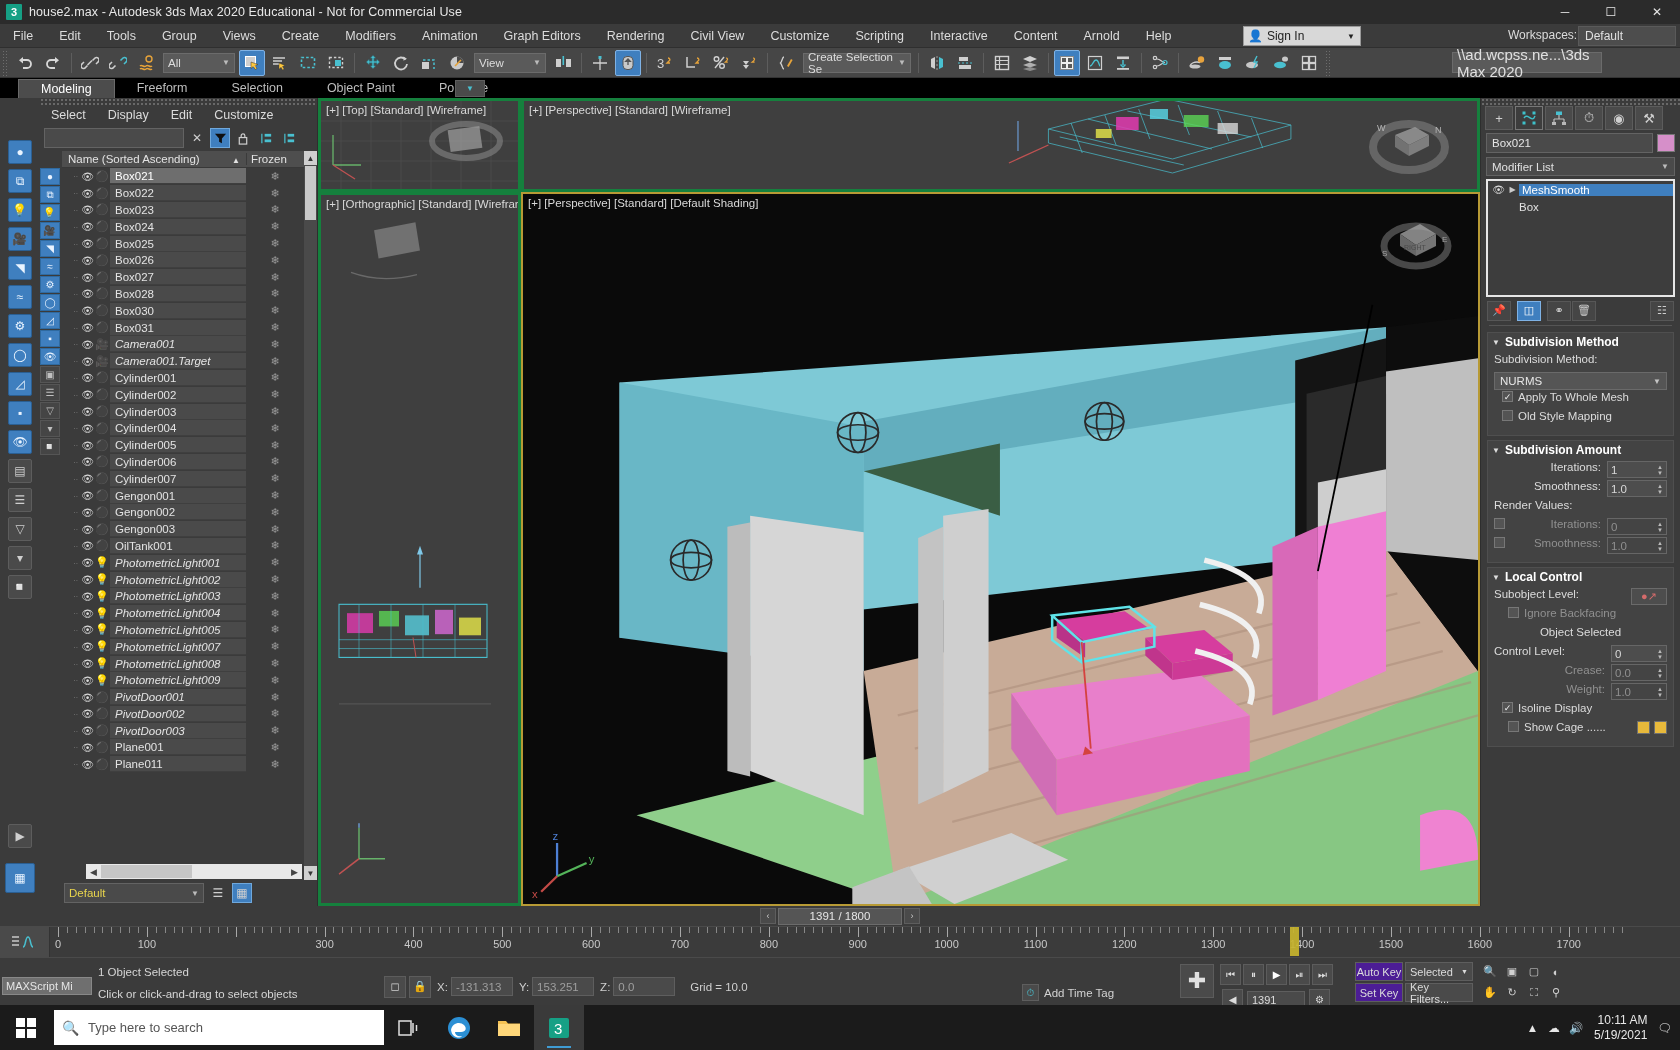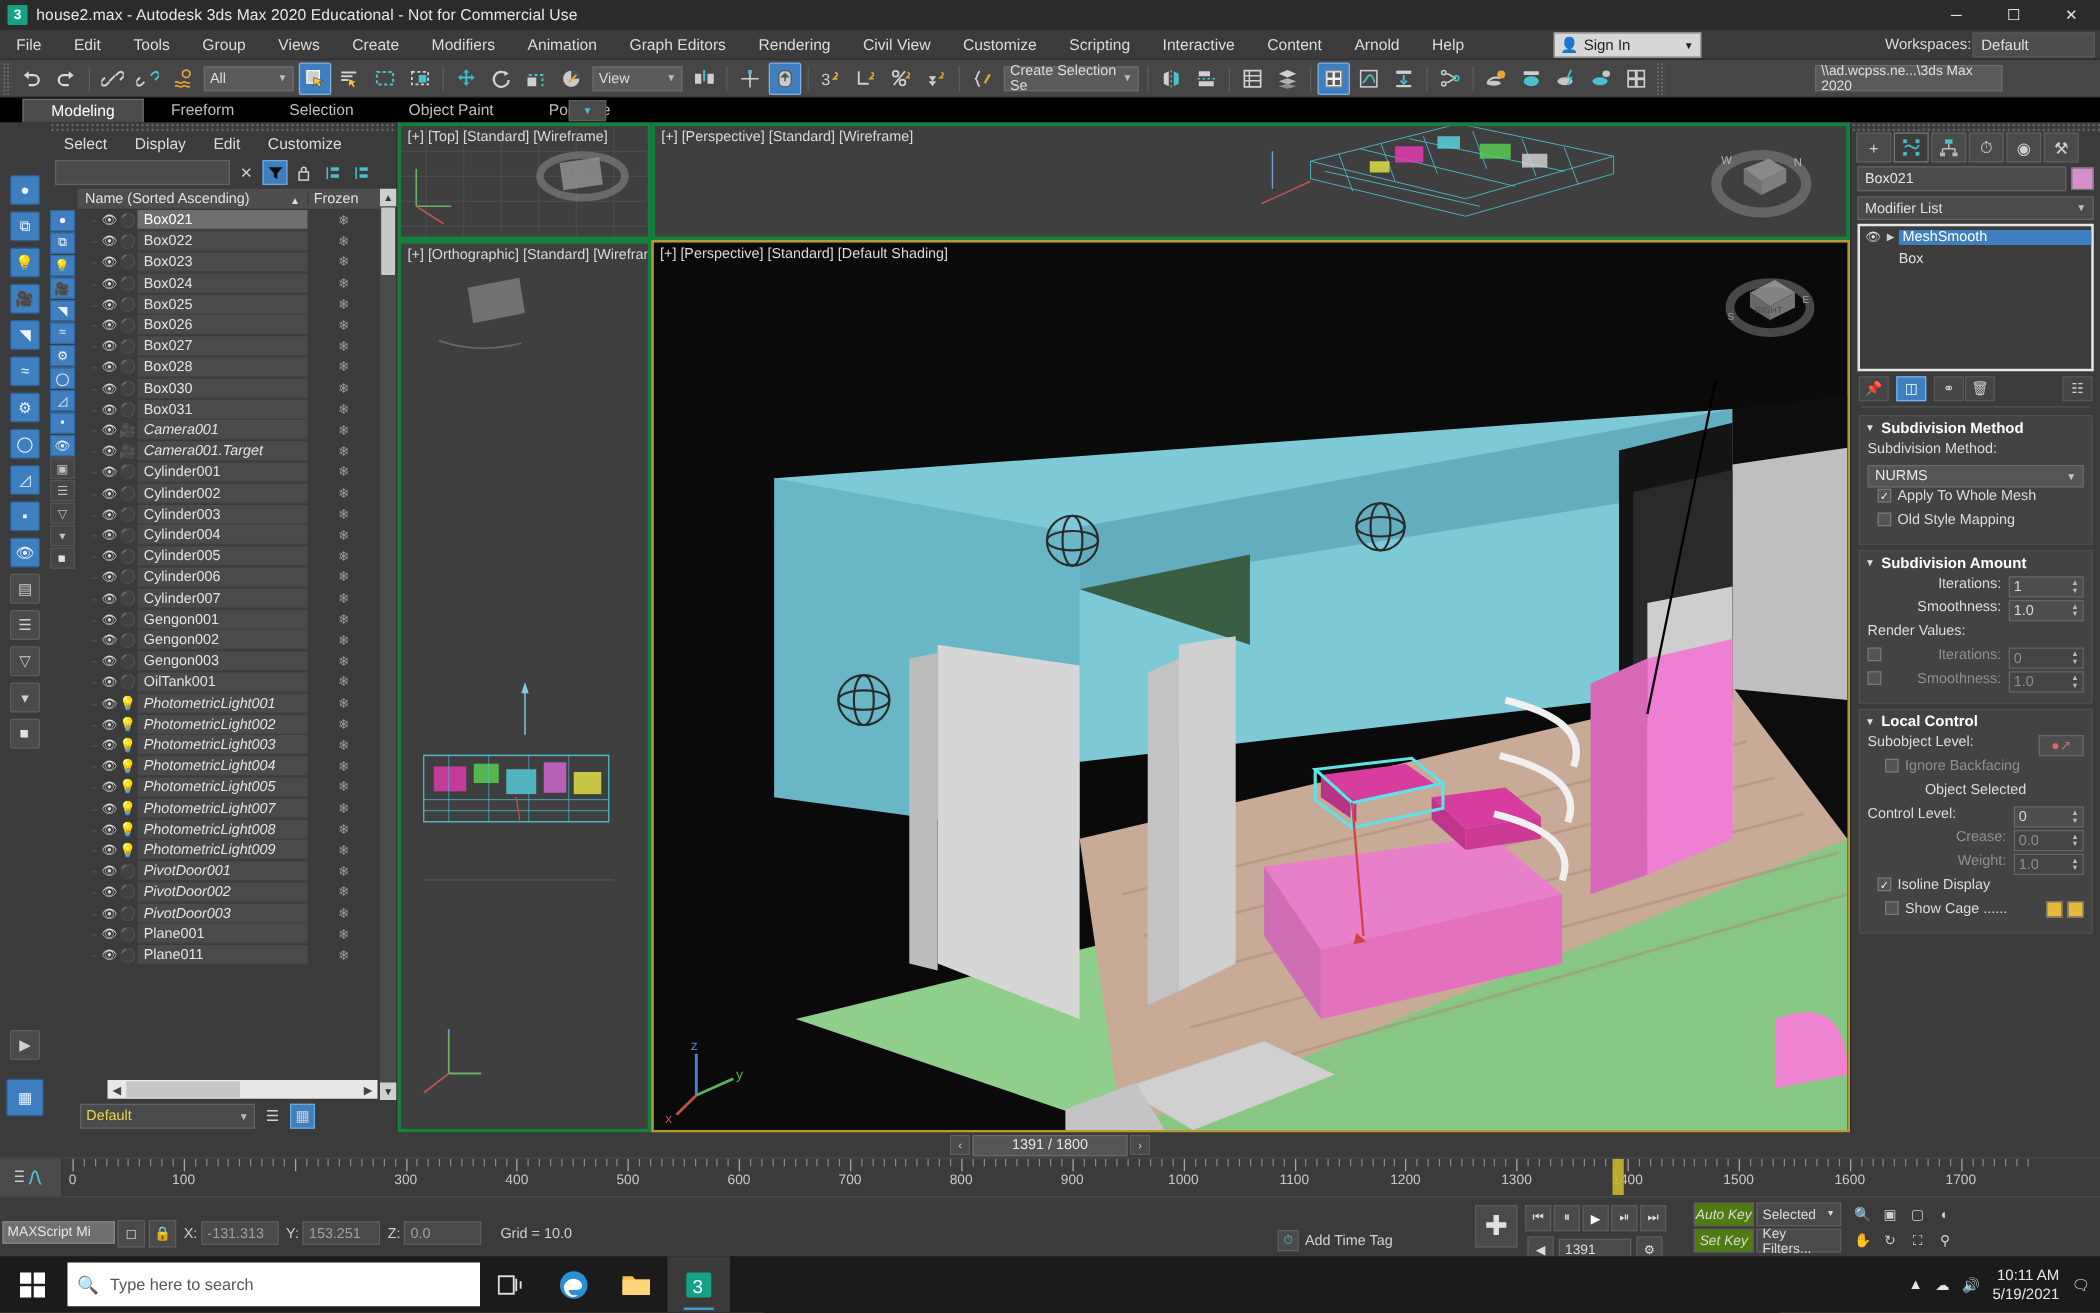--- a/index.html
+++ b/index.html
@@ -51,21 +51,21 @@
     background-size: 3px 3px; }
   .tb-btn { width: 26px; height: 26px; margin: 0 1px; display: flex; align-items: center;
     justify-content: center; border: 1px solid transparent; border-radius: 2px; }
   .tb-btn.active { background: #3f7fbf; border: 1px solid #7fb2e5; }
   .tb-sep { width: 1px; height: 20px; background: #5d5d5d; margin: 0 4px; }
   .tb-combo { height: 20px; background: #5a5a5a; border: 1px solid #6b6b6b; color: #ddd;
     font-size: 11.5px; display: flex; align-items: center; padding: 0 4px; margin: 0 3px; }
   .tb-combo .cv { flex: 1; }
   .tb-combo .caret { font-size: 8px; color: #bbb; }
   .path-box { position: absolute; right: 78px; top: 4px; width: 150px; height: 21px;
-    background: #5a5a5a; border: 1px solid #6b6b6b; color: #e0e0e0; font-size: 11px;
+    background: #5a5a5a; border: 1px solid #6b6b6b; color: #e0e0e0; font-size: 15px;
     display: flex; align-items: center; padding: 0 4px; }
 
   
   .ribbon { height: 20px; background: #000000; display: flex; align-items: center;
     flex: 0 0 20px; position: relative; }
   .rtab { height: 19px; line-height: 19px; padding: 0 22px; font-size: 12.5px; color: #bdbdbd; }
   .rtab.active { background: #4c4c4c; color: #fff; border-top: 1px solid #6a6a6a;
     border-left: 1px solid #6a6a6a; border-right: 1px solid #6a6a6a; }
   .ribbon-sub { height: 18px; background: #4c4c4c; flex: 0 0 18px;
     font-size: 12px; color: #d0d0d0; display: flex; align-items: center; }
@@ -244,22 +244,22 @@
     display: flex; align-items: center; justify-content: center; color: #49c0d0; font-size: 10px; }
   .playctl { position: absolute; left: 1220px; top: 6px; display: flex; align-items: center; gap: 2px; }
   .pc { width: 21px; height: 21px; background: #4a4a4a; border: 1px solid #5c5c5c;
     display: flex; align-items: center; justify-content: center; color: #dcdcdc; font-size: 10px; }
   .pc.play { color: #fff; }
   .frame-small { position: absolute; left: 1222px; top: 31px; display: flex; align-items: center; gap: 4px; }
   .frame-small .fs-inp { width: 58px; height: 18px; background: #4a4a4a; border: 1px solid #5e5e5e;
     color: #dcdcdc; font-size: 11px; display: flex; align-items: center; padding-left: 4px; }
   .keyctl { position: absolute; left: 1355px; top: 4px; width: 118px; }
   .autokey { height: 19px; display: flex; gap: 2px; }
-  .ak-btn { width: 48px; height: 19px; background: #4d7c0f; border: 1px solid #5e5e5e;
-    color: #dcdcdc; font-size: 11px; display: flex; align-items: center; justify-content: center; font-style: italic; }
+  .ak-btn { width: 48px; height: 19px; background: #4c1d95; border: 1px solid #5e5e5e;
+    color: #dcdcdc; font-size: 11px; display: flex; align-items: center; justify-content: center; }
   .ak-combo { flex: 1; height: 19px; background: #4a4a4a; border: 1px solid #5e5e5e;
     color: #dcdcdc; font-size: 11px; display: flex; align-items: center; padding: 0 4px; }
   .ak-combo .caret { margin-left: auto; font-size: 7px; }
   .navbtns { position: absolute; left: 1480px; top: 4px; display: flex; flex-wrap: wrap;
     width: 92px; gap: 2px; }
   .nv { width: 20px; height: 19px; display: flex; align-items: center; justify-content: center;
     color: #d0d0d0; font-size: 11px; }
   .bigplus { position: absolute; left: 1180px; top: 6px; width: 34px; height: 34px;
     background: #4a4a4a; border: 1px solid #5c5c5c; display: flex; align-items: center;
     justify-content: center; color: #e0e0e0; font-size: 22px; }
@@ -1539,20 +1539,24 @@
         <div class="tlabel" style="left: 1429.82px;">1600</div>
         <div class="tlabel" style="left: 1518.68px;">1700</div>
         <div class="playhead" style="left: 1240.09px;"></div>
       </div>
   </div>
 
   <div class="statusbar">
     <div class="ms-box">
       <div class="ms-label">MAXScript Mi</div>
     </div>
+    <div class="status-text">
+      <div>1 Object Selected</div>
+      <div>Click or click-and-drag to select objects</div>
+    </div>
     <div class="coord-area">
       <div class="coord-btn">◻</div>
       <div class="coord-btn">🔒</div>
       <div class="coord">
         <span class="ax">X:</span>
         <span class="cval">-131.313</span>
       </div>
       <div class="coord">
         <span class="ax">Y:</span>
         <span class="cval">153.251</span>

